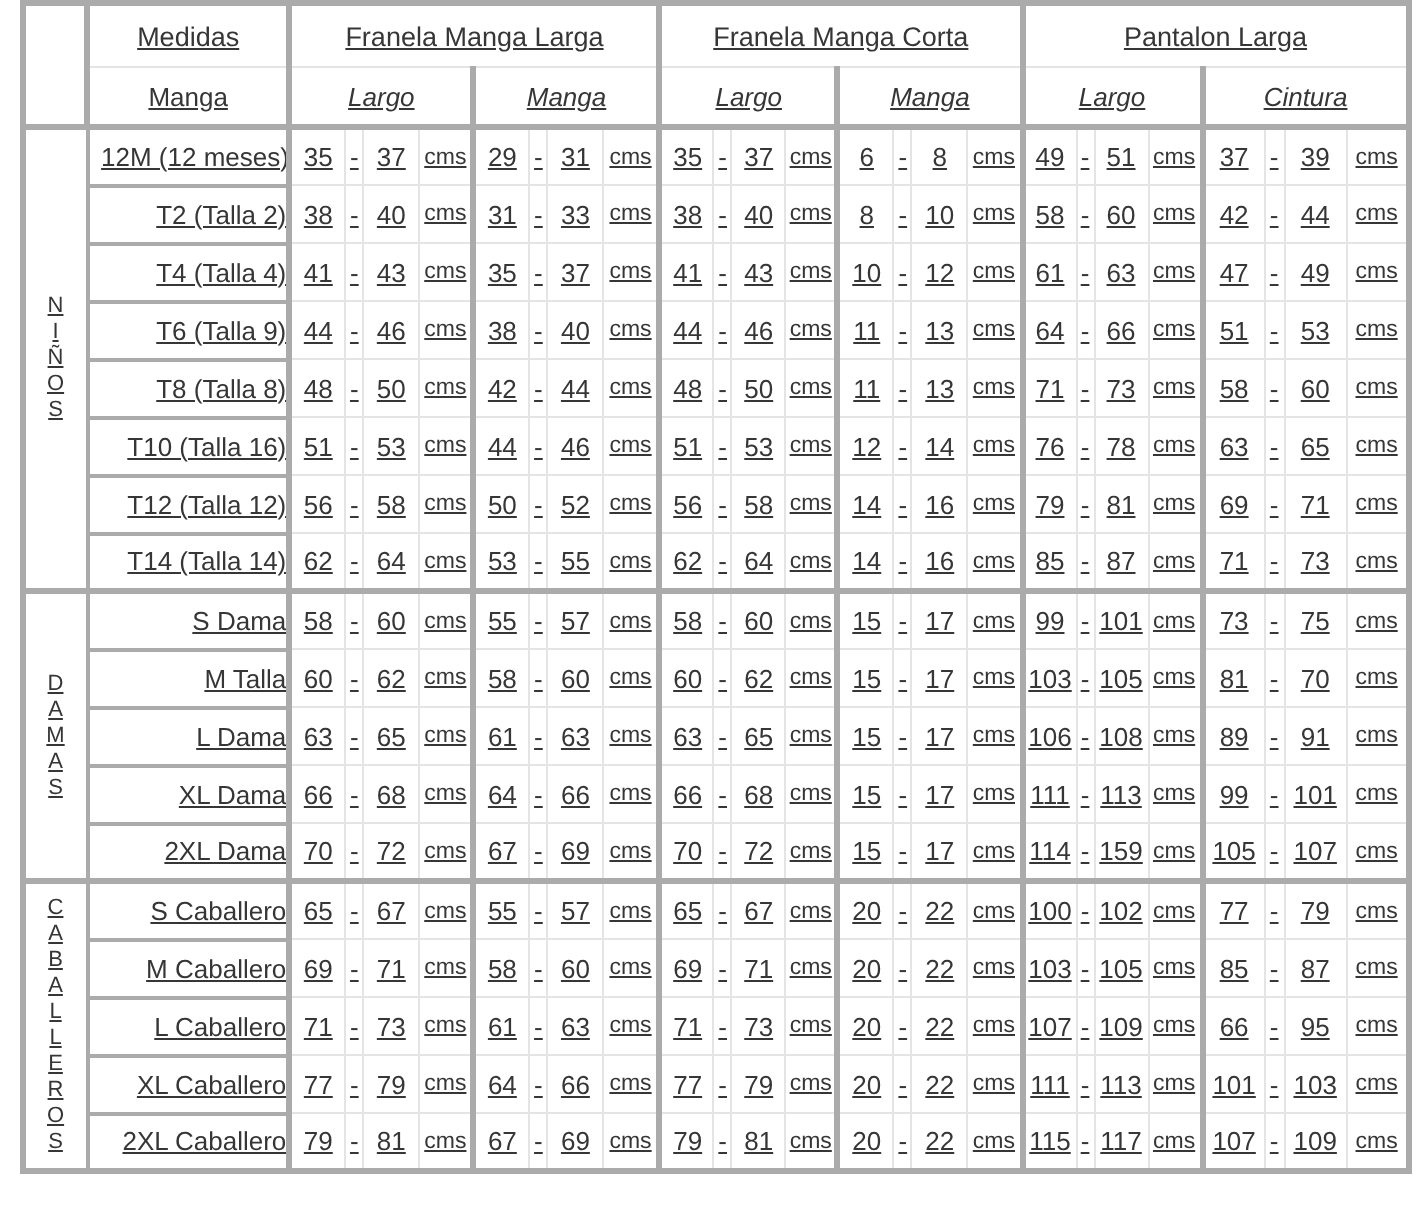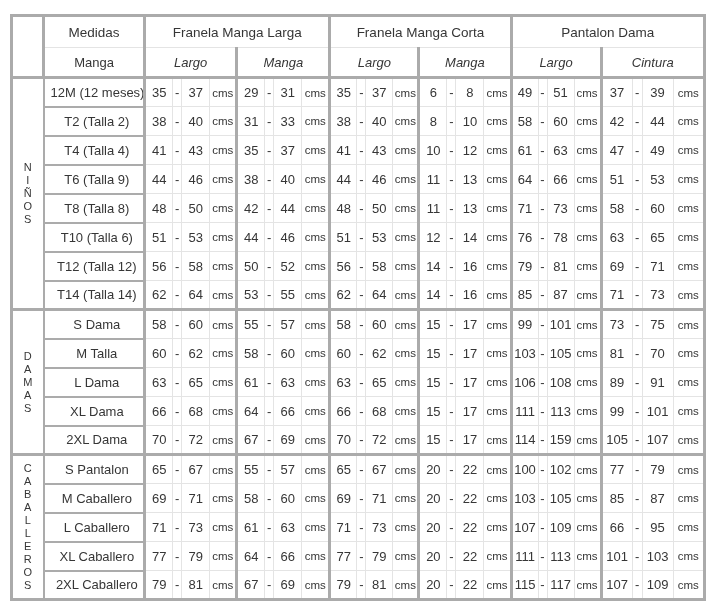--- a/index.html
+++ b/index.html
@@ -7,21 +7,21 @@
     --border-light:#e4e4e4;
     --text:#363636;
     --bg:#ffffff;
   }
   html,body{margin:0;padding:0;background:var(--bg);}
   body{
     width:708px;height:608px;overflow:hidden;
     font-family:"Liberation Sans","DejaVu Sans",sans-serif;
     color:var(--text);
   }
-  .page{padding:14px 0 0 10px;}
+  .page{padding:0 0 0 10px;text-decoration:underline;}
   table.size-table{
     width:696px;
     border-collapse:collapse;
     table-layout:fixed;
     border:3px solid var(--border-strong);
     background:var(--bg);
   }
   .size-table th,.size-table td{
     border:1px solid var(--border-light);
     padding:0;
@@ -40,21 +40,21 @@
   thead tr.h2 th{border-bottom:3px solid var(--border-strong);}
   th.corner{border:2px solid var(--border-strong);}
   .sub-h{font-style:italic;font-size:13px;}
   
   .gl{border-left:3px solid var(--border-strong) !important;}
   .gr{border-right:3px solid var(--border-strong) !important;}
   
   tbody tr{height:29px;}
   td.size-label-cell{
     border:2px solid var(--border-strong);
-    text-align:center;
+    text-align:right;
     padding-left:6px;
     font-size:13px;
   }
   td.section-label{
     border:2px solid var(--border-strong);
     font-size:11px;
     line-height:13px;
     letter-spacing:0;
     white-space:pre-line;
     text-align:center;
@@ -96,21 +96,21 @@
         <col style="width: 10px;">
         <col style="width: 31px;">
         <col style="width: 31px;">
       </colgroup>
     <thead>
       <tr class="h1">
         <th class="corner" rowspan="2"></th>
         <th class="gl gr" rowspan="1">Medidas</th>
         <th class="gl gr" colspan="8">Franela Manga Larga</th>
         <th class="gl gr" colspan="8">Franela Manga Corta</th>
-        <th class="gl gr" colspan="8">Pantalon Dama</th>
+        <th class="gl gr" colspan="8">Pantalon Larga</th>
       </tr>
       <tr class="h2">
         <th class="gl gr">Manga</th>
         <th class="sub-h gl" colspan="4">Largo</th>
         <th class="sub-h gl gr" colspan="4">Manga</th>
         <th class="sub-h gl" colspan="4">Largo</th>
         <th class="sub-h gl gr" colspan="4">Manga</th>
         <th class="sub-h gl" colspan="4">Largo</th>
         <th class="sub-h gl gr" colspan="4">Cintura</th>
       </tr>
@@ -250,21 +250,21 @@
           <td class="range-min-cell gl">71</td>
           <td class="range-dash">-</td>
           <td class="range-max-cell">73</td>
           <td class="unit-cell">cms</td>
           <td class="range-min-cell gl">58</td>
           <td class="range-dash">-</td>
           <td class="range-max-cell">60</td>
           <td class="unit-cell gr">cms</td>
         </tr>
         <tr>
-          <td class="size-label-cell">T10 (Talla 6)</td>
+          <td class="size-label-cell">T10 (Talla 16)</td>
           <td class="range-min-cell gl">51</td>
           <td class="range-dash">-</td>
           <td class="range-max-cell">53</td>
           <td class="unit-cell">cms</td>
           <td class="range-min-cell gl">44</td>
           <td class="range-dash">-</td>
           <td class="range-max-cell">46</td>
           <td class="unit-cell gr">cms</td>
           <td class="range-min-cell gl">51</td>
           <td class="range-dash">-</td>
@@ -481,21 +481,21 @@
           <td class="section-label" rowspan="5">C
 A
 B
 A
 L
 L
 E
 R
 O
 S</td>
-          <td class="size-label-cell">S Pantalon</td>
+          <td class="size-label-cell">S Caballero</td>
           <td class="range-min-cell gl">65</td>
           <td class="range-dash">-</td>
           <td class="range-max-cell">67</td>
           <td class="unit-cell">cms</td>
           <td class="range-min-cell gl">55</td>
           <td class="range-dash">-</td>
           <td class="range-max-cell">57</td>
           <td class="unit-cell gr">cms</td>
           <td class="range-min-cell gl">65</td>
           <td class="range-dash">-</td>

